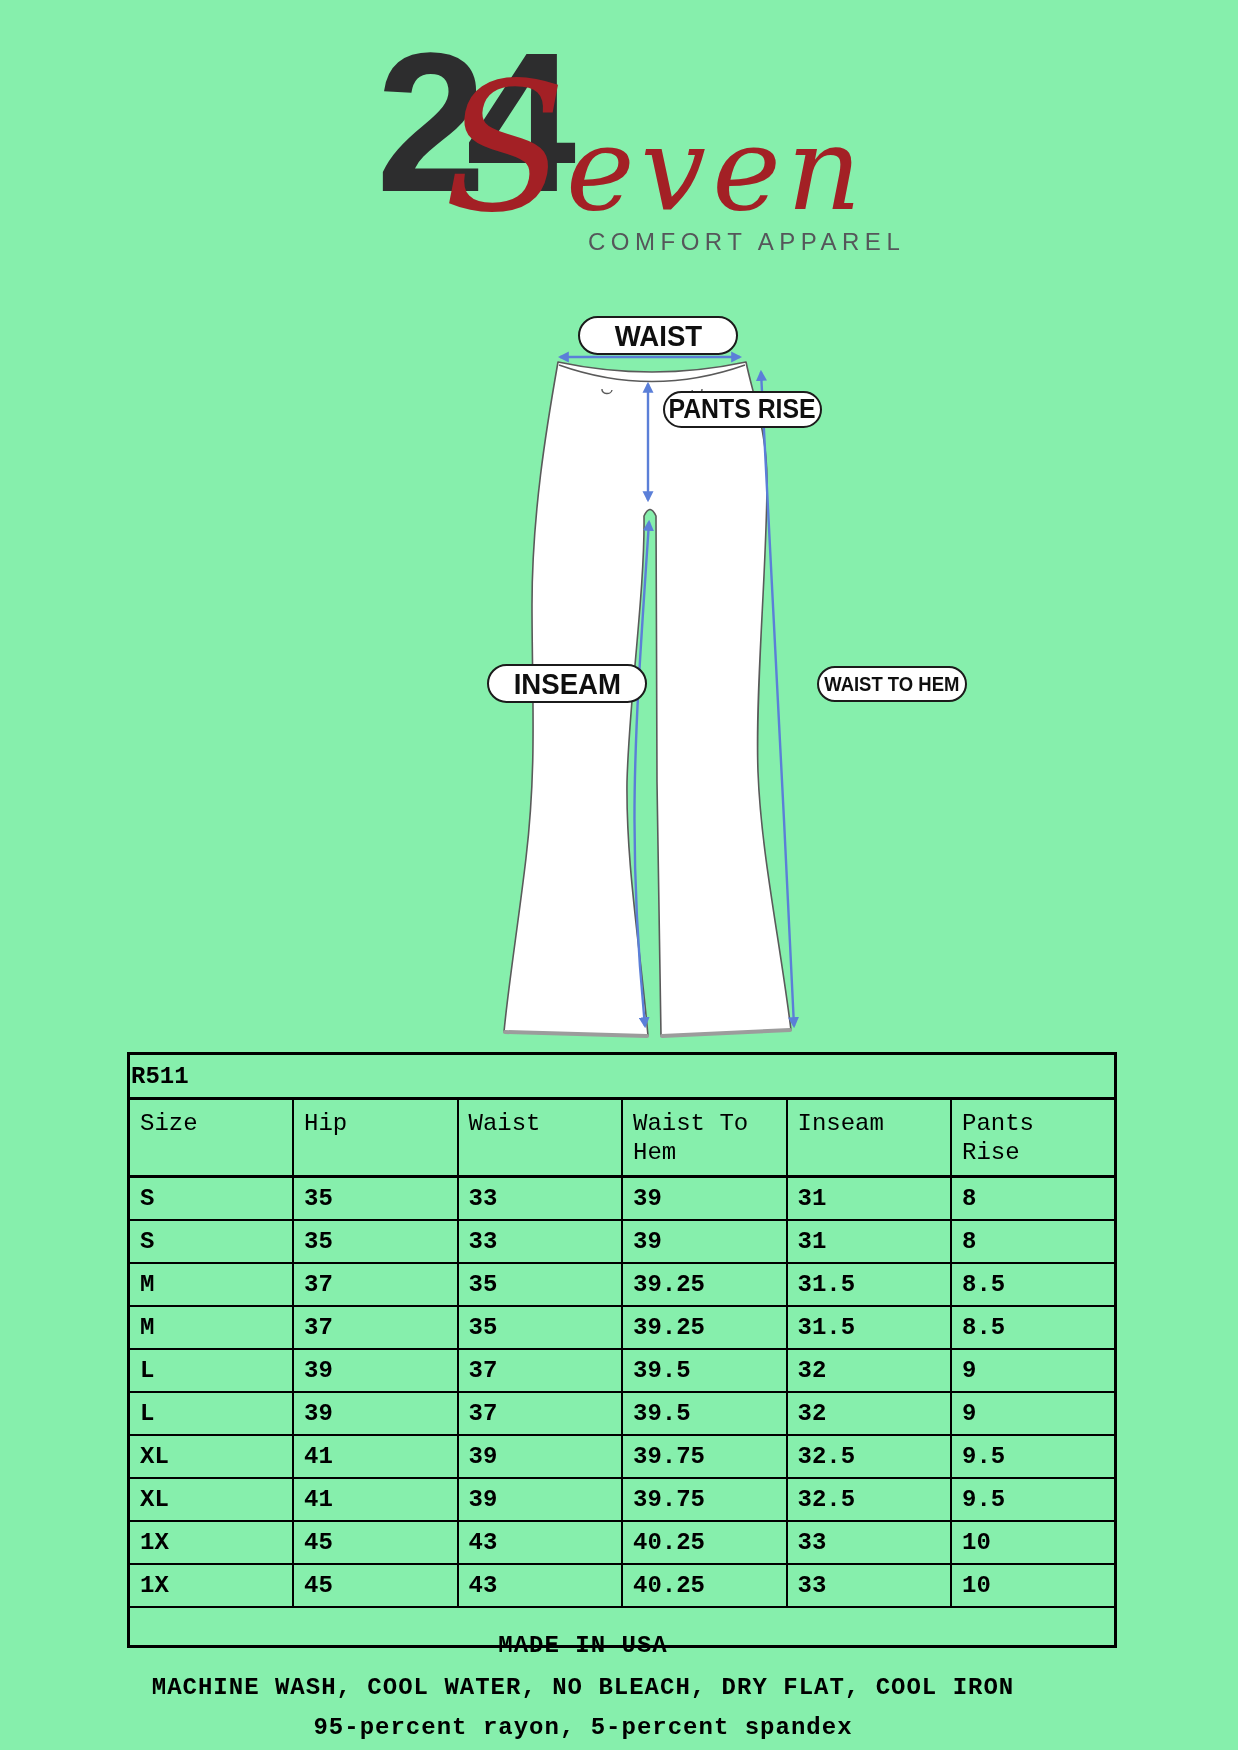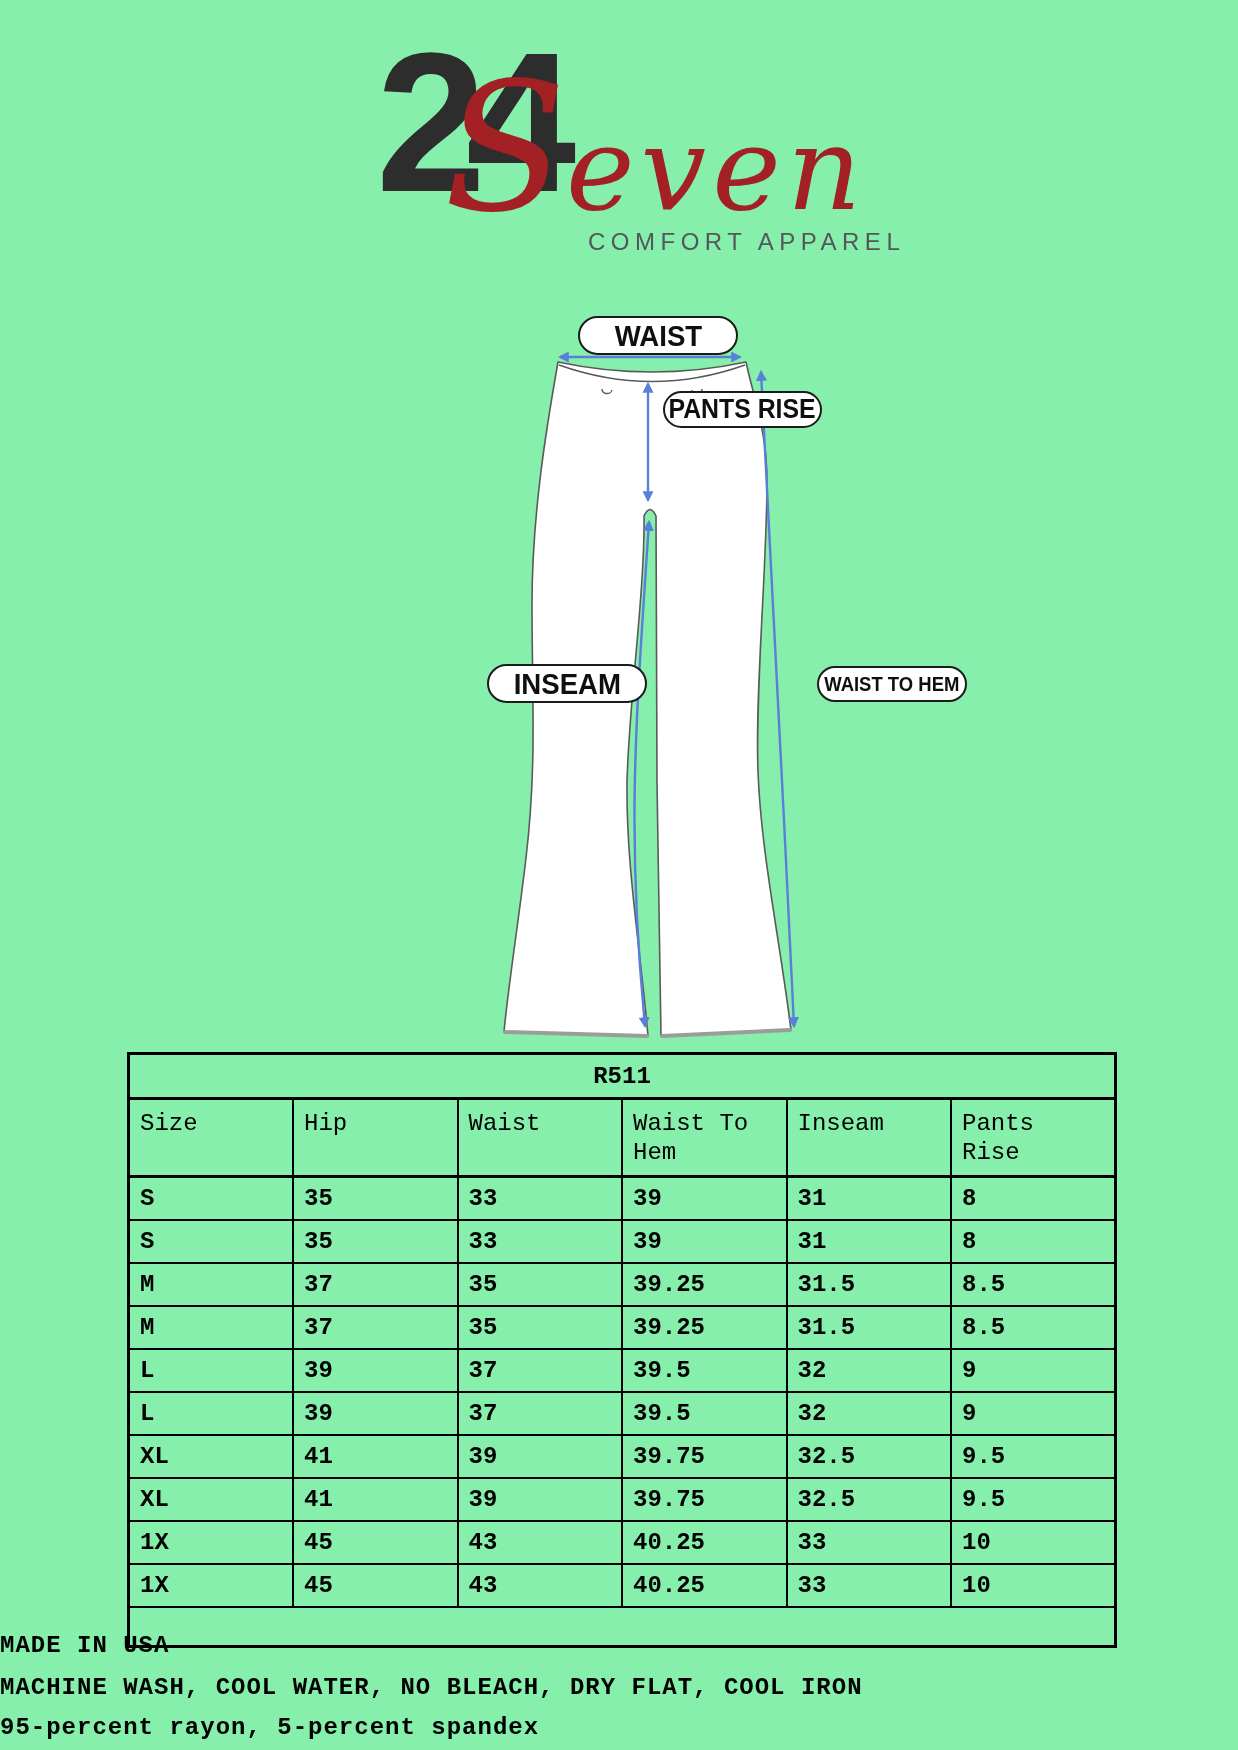--- a/index.html
+++ b/index.html
@@ -52,35 +52,35 @@
   .pill-wth > span{transform:scaleX(.88);}
   
   .size-table{
     position:absolute;left:127px;top:1052px;width:990px;
     border-collapse:collapse;table-layout:fixed;
     font-family:"Liberation Mono",monospace;font-weight:700;color:#000;
     border:3px solid #000;
   }
   .size-table th,.size-table td{border:2px solid #000;}
   .model-row th{
-    height:40px;font-size:24px;text-align:center;vertical-align:middle;
+    height:40px;font-size:24px;text-align:left;vertical-align:middle;
     border-bottom-width:3px;font-weight:700;margin-left:20px;
   }
   .col-row th{
     height:66px;font-size:24px;text-align:left;vertical-align:top;
     padding:9px 14px 0 10px;line-height:29px;border-bottom-width:3px;font-weight:400;
   }
   .size-table td{
     height:41px;font-size:24px;text-align:left;vertical-align:middle;
     padding:0 14px 0 10px;
   }
   .empty-row td{height:37px;border-left:none;border-right:none;}
   
   .footer-line{
-    position:absolute;left:0;width:1166px;
+    position:absolute;left:0;width:1166px;text-align:center;
     font-family:"Liberation Mono",monospace;font-weight:700;color:#000;
     letter-spacing:1px;
   }
   .footer-1{top:1632px;font-size:24px;}
   .footer-2{top:1674px;font-size:24px;}
   .footer-3{top:1714px;font-size:24px;}
 </style>
 </head>
 <body>
 

